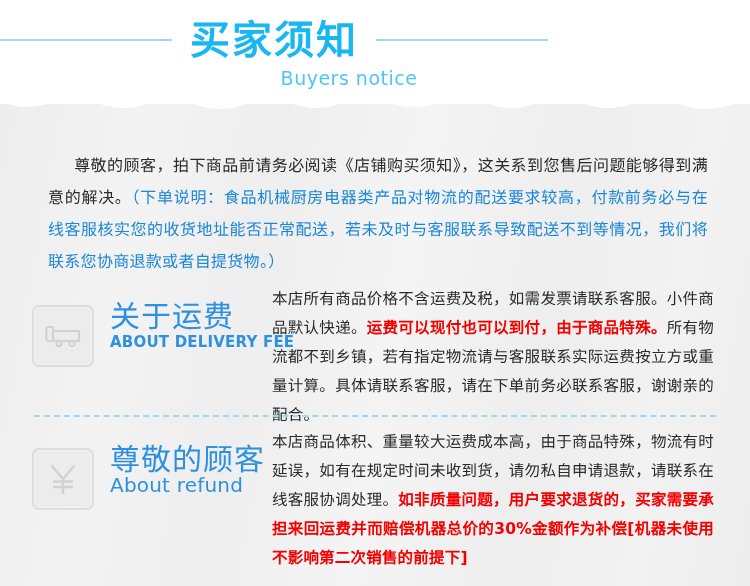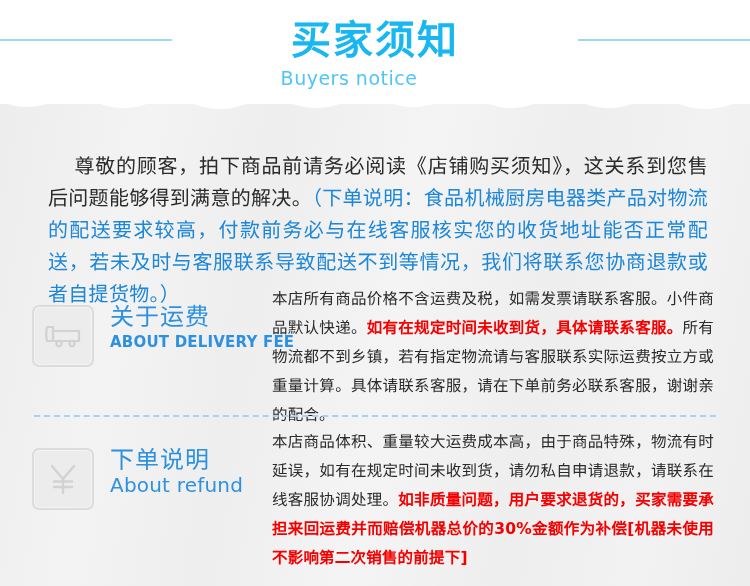--- a/index.html
+++ b/index.html
@@ -35,21 +35,21 @@
   }
 
   .title-row {
     position: absolute;
     left: 0;
     top: 12px;
     width: 750px;
     height: 56px;
     display: flex;
     align-items: center;
-    justify-content: space-between;
+    justify-content: flex-start;
   }
 
   .rule {
     height: 2px;
     background: #9ed8f5;
     flex: 0 0 auto;
   }
   .rule-left  { width: 172px; margin-right: 18px; }
   .rule-right { width: 172px; margin-left: 18px; }
 
@@ -98,21 +98,21 @@
     height: 22px;
     display: block;
   }
 
   
   .intro {
     position: absolute;
     left: 48px;
     top: 150px;
     width: 660px;
-    font-size: 20px;
+    font-size: 16px;
     line-height: 32px;
     color: #2a2a2a;
     text-align: justify;
     letter-spacing: 0.3px;
   }
   .intro .ind { display: inline-block; width: 26px; }
   .intro .blue { color: #1c86d8; }
 
   
   .section {
@@ -145,21 +145,21 @@
   }
   .icon-box svg { display: block; }
 
   .sec-heads {
     position: absolute;
     left: 78px;
     top: 17px;
     width: 160px;
   }
   .sec-cn {
-    font-size: 24px;
+    font-size: 30px;
     font-weight: 400;
     color: #2d91e0;
     line-height: 30px;
     letter-spacing: 1px;
     white-space: nowrap;
   }
   .sec-en {
     font-size: 15px;
     font-weight: 700;
     color: #2d91e0;
@@ -248,41 +248,41 @@
           <circle cx="38" cy="36.5" r="2.6" fill="none" stroke="#d2d2d2" stroke-width="2.2"></circle>
         </svg>
       </div>
       <div class="sec-heads">
         <div class="sec-cn">关于运费</div>
         <div class="sec-en">ABOUT DELIVERY FEE</div>
       </div>
     </div>
 
     <div class="sec-right">
-      <span>本店所有商品价格不含运费及税，如需发票请联系客服。小件商品默认快递。</span><span class="red">如有在规定时间未收到货，具体请联系客服。</span><span>所有物流都不到乡镇，若有指定物流请与客服联系实际运费按立方或重量计算。具体请联系客服，请在下单前务必联系客服，谢谢亲的配合。</span>
+      <span>本店所有商品价格不含运费及税，如需发票请联系客服。小件商品默认快递。</span><span class="red">运费可以现付也可以到付，由于商品特殊。</span><span>所有物流都不到乡镇，若有指定物流请与客服联系实际运费按立方或重量计算。具体请联系客服，请在下单前务必联系客服，谢谢亲的配合。</span>
     </div>
   </div>
 
   <div class="divider"></div>
 
   <div class="section section-refund">
 
     <div class="sec-left">
       <div class="icon-box">
         <svg width="58" height="58" viewBox="0 0 58 58">
           <g fill="none" stroke="#d2d2d2" stroke-width="2.4" stroke-linecap="round">
             <path d="M18,16 L29,29 L40,16"></path>
             <path d="M29,29 L29,43"></path>
             <path d="M20,31.5 L38,31.5"></path>
             <path d="M20,37 L38,37"></path>
           </g>
         </svg>
       </div>
       <div class="sec-heads">
-        <div class="sec-cn">下单说明</div>
+        <div class="sec-cn">尊敬的顾客</div>
         <div class="sec-en sec-en-refund">About refund</div>
       </div>
     </div>
 
     <div class="sec-right">
       <span>本店商品体积、重量较大运费成本高，由于商品特殊，物流有时延误，如有在规定时间未收到货，请勿私自申请退款，请联系在线客服协调处理。</span><span class="red">如非质量问题，用户要求退货的，买家需要承担来回运费并而赔偿机器总价的30%金额作为补偿[机器未使用不影响第二次销售的前提下]</span>
     </div>
   </div>
 
 </div>

